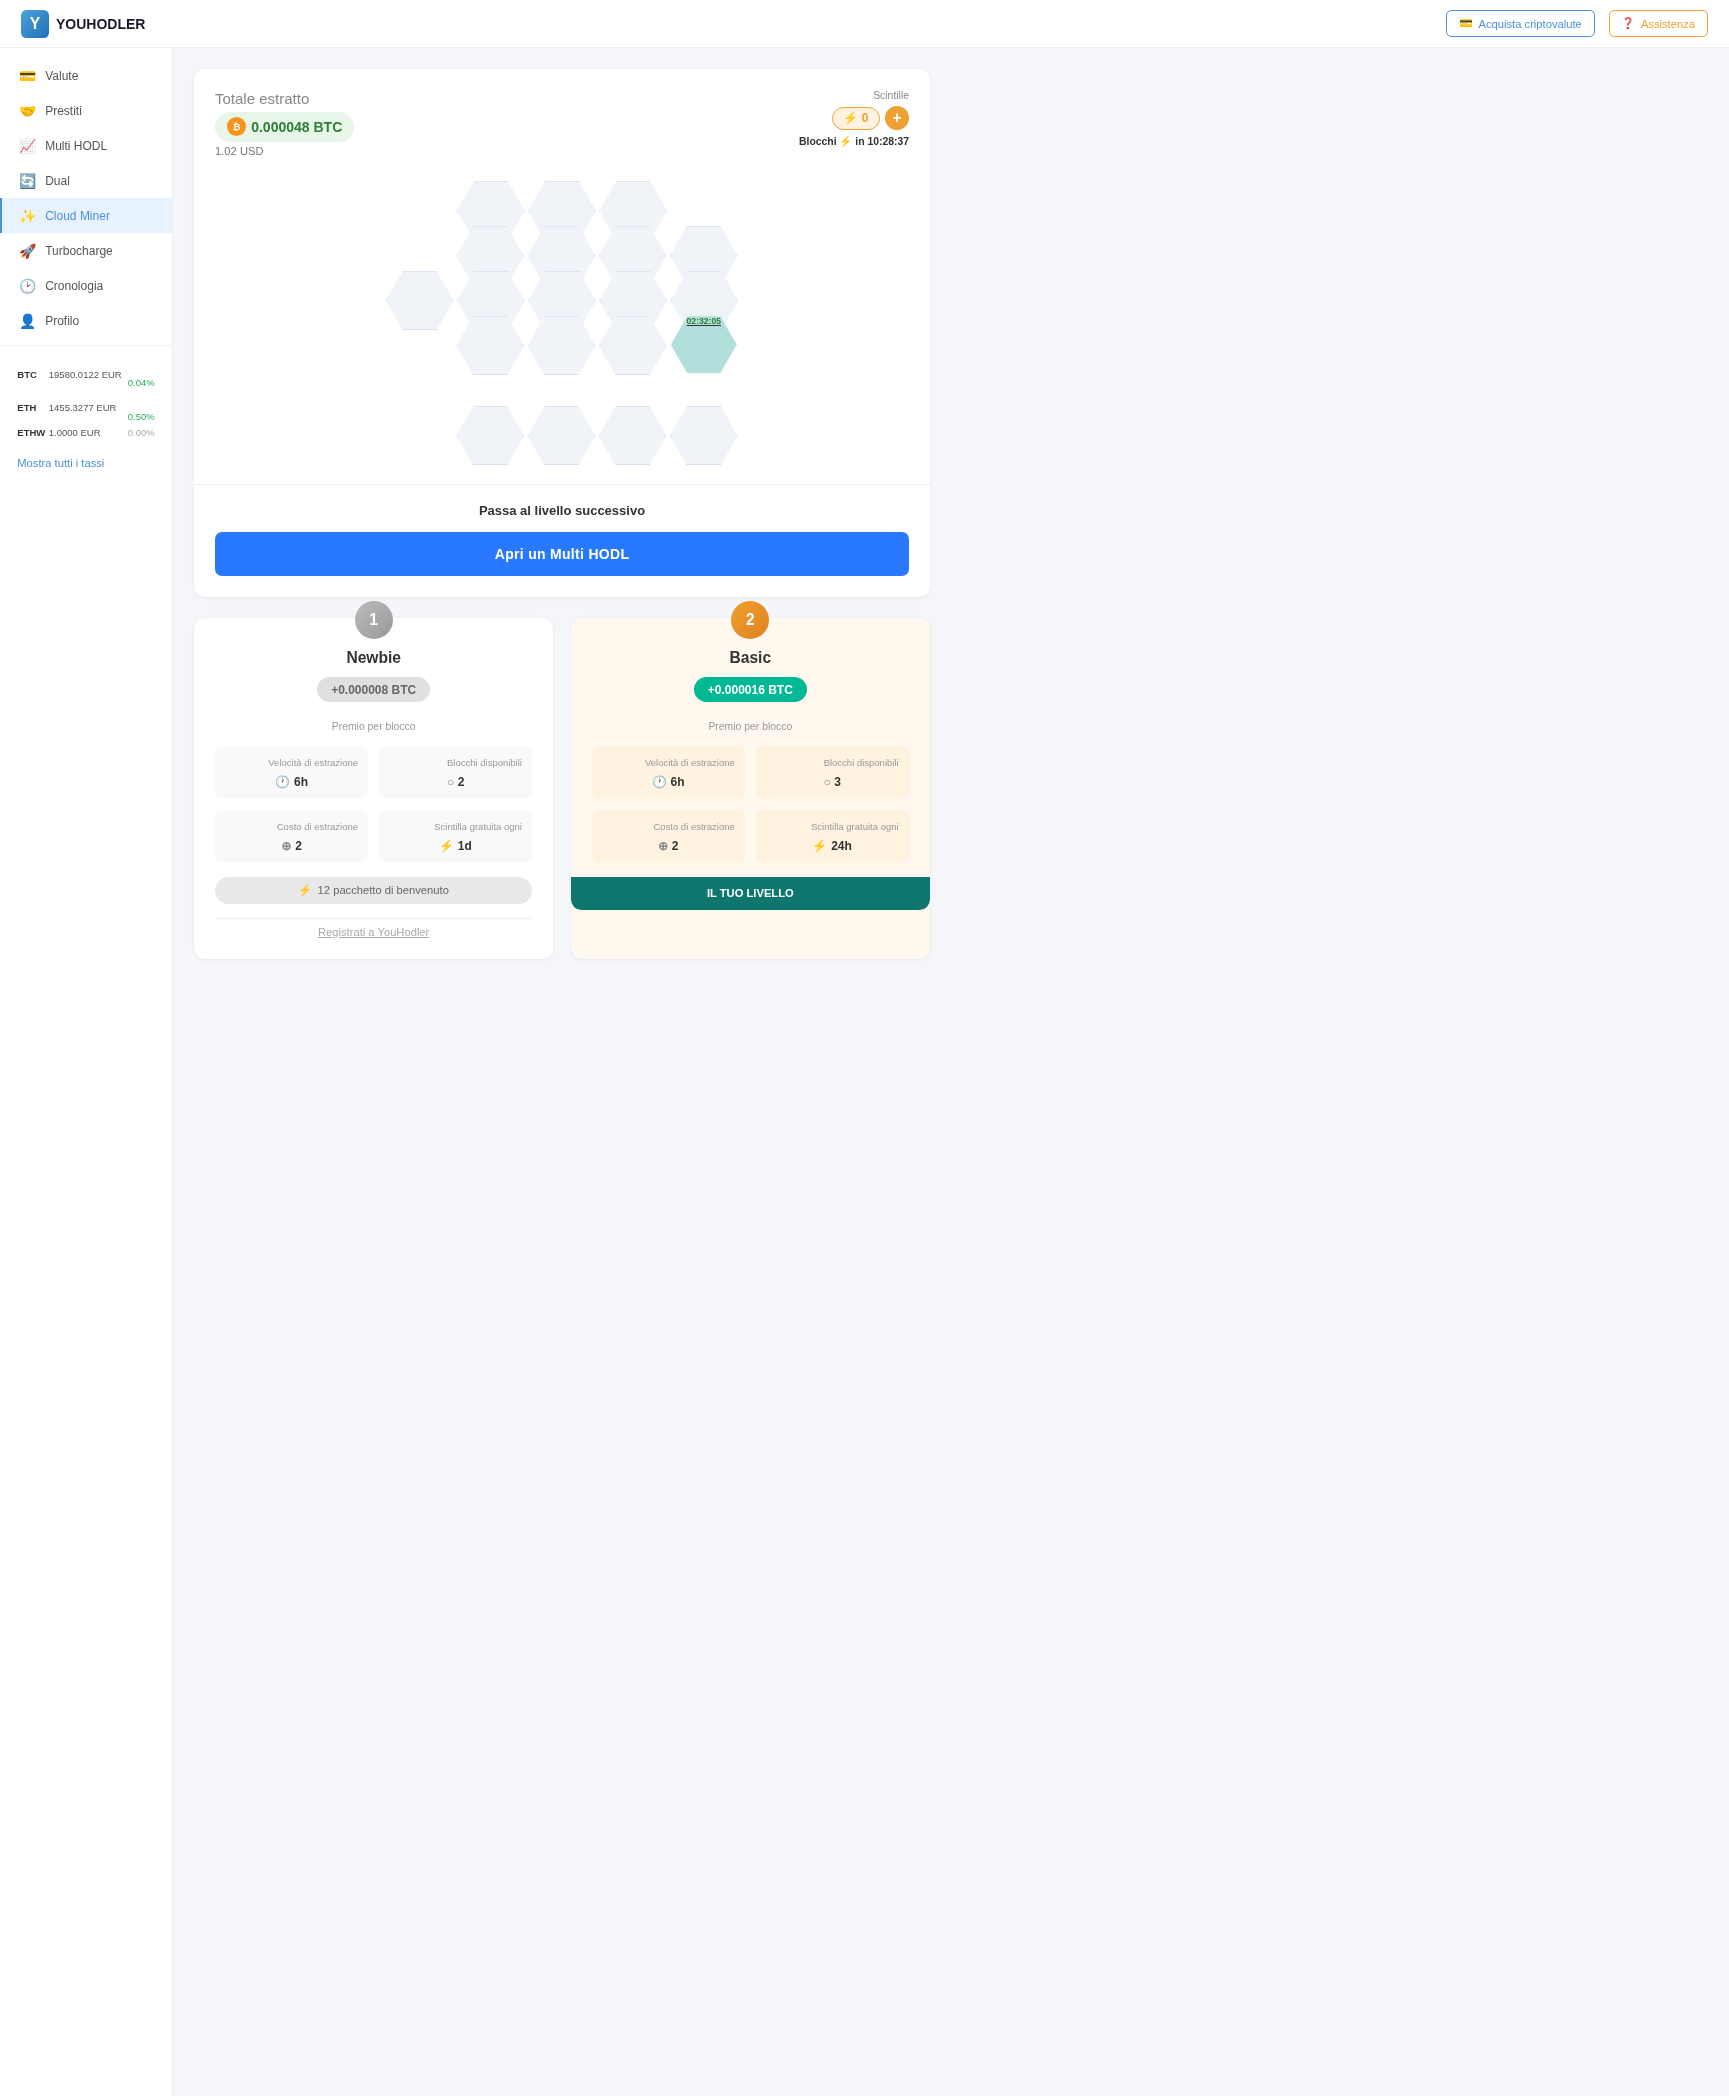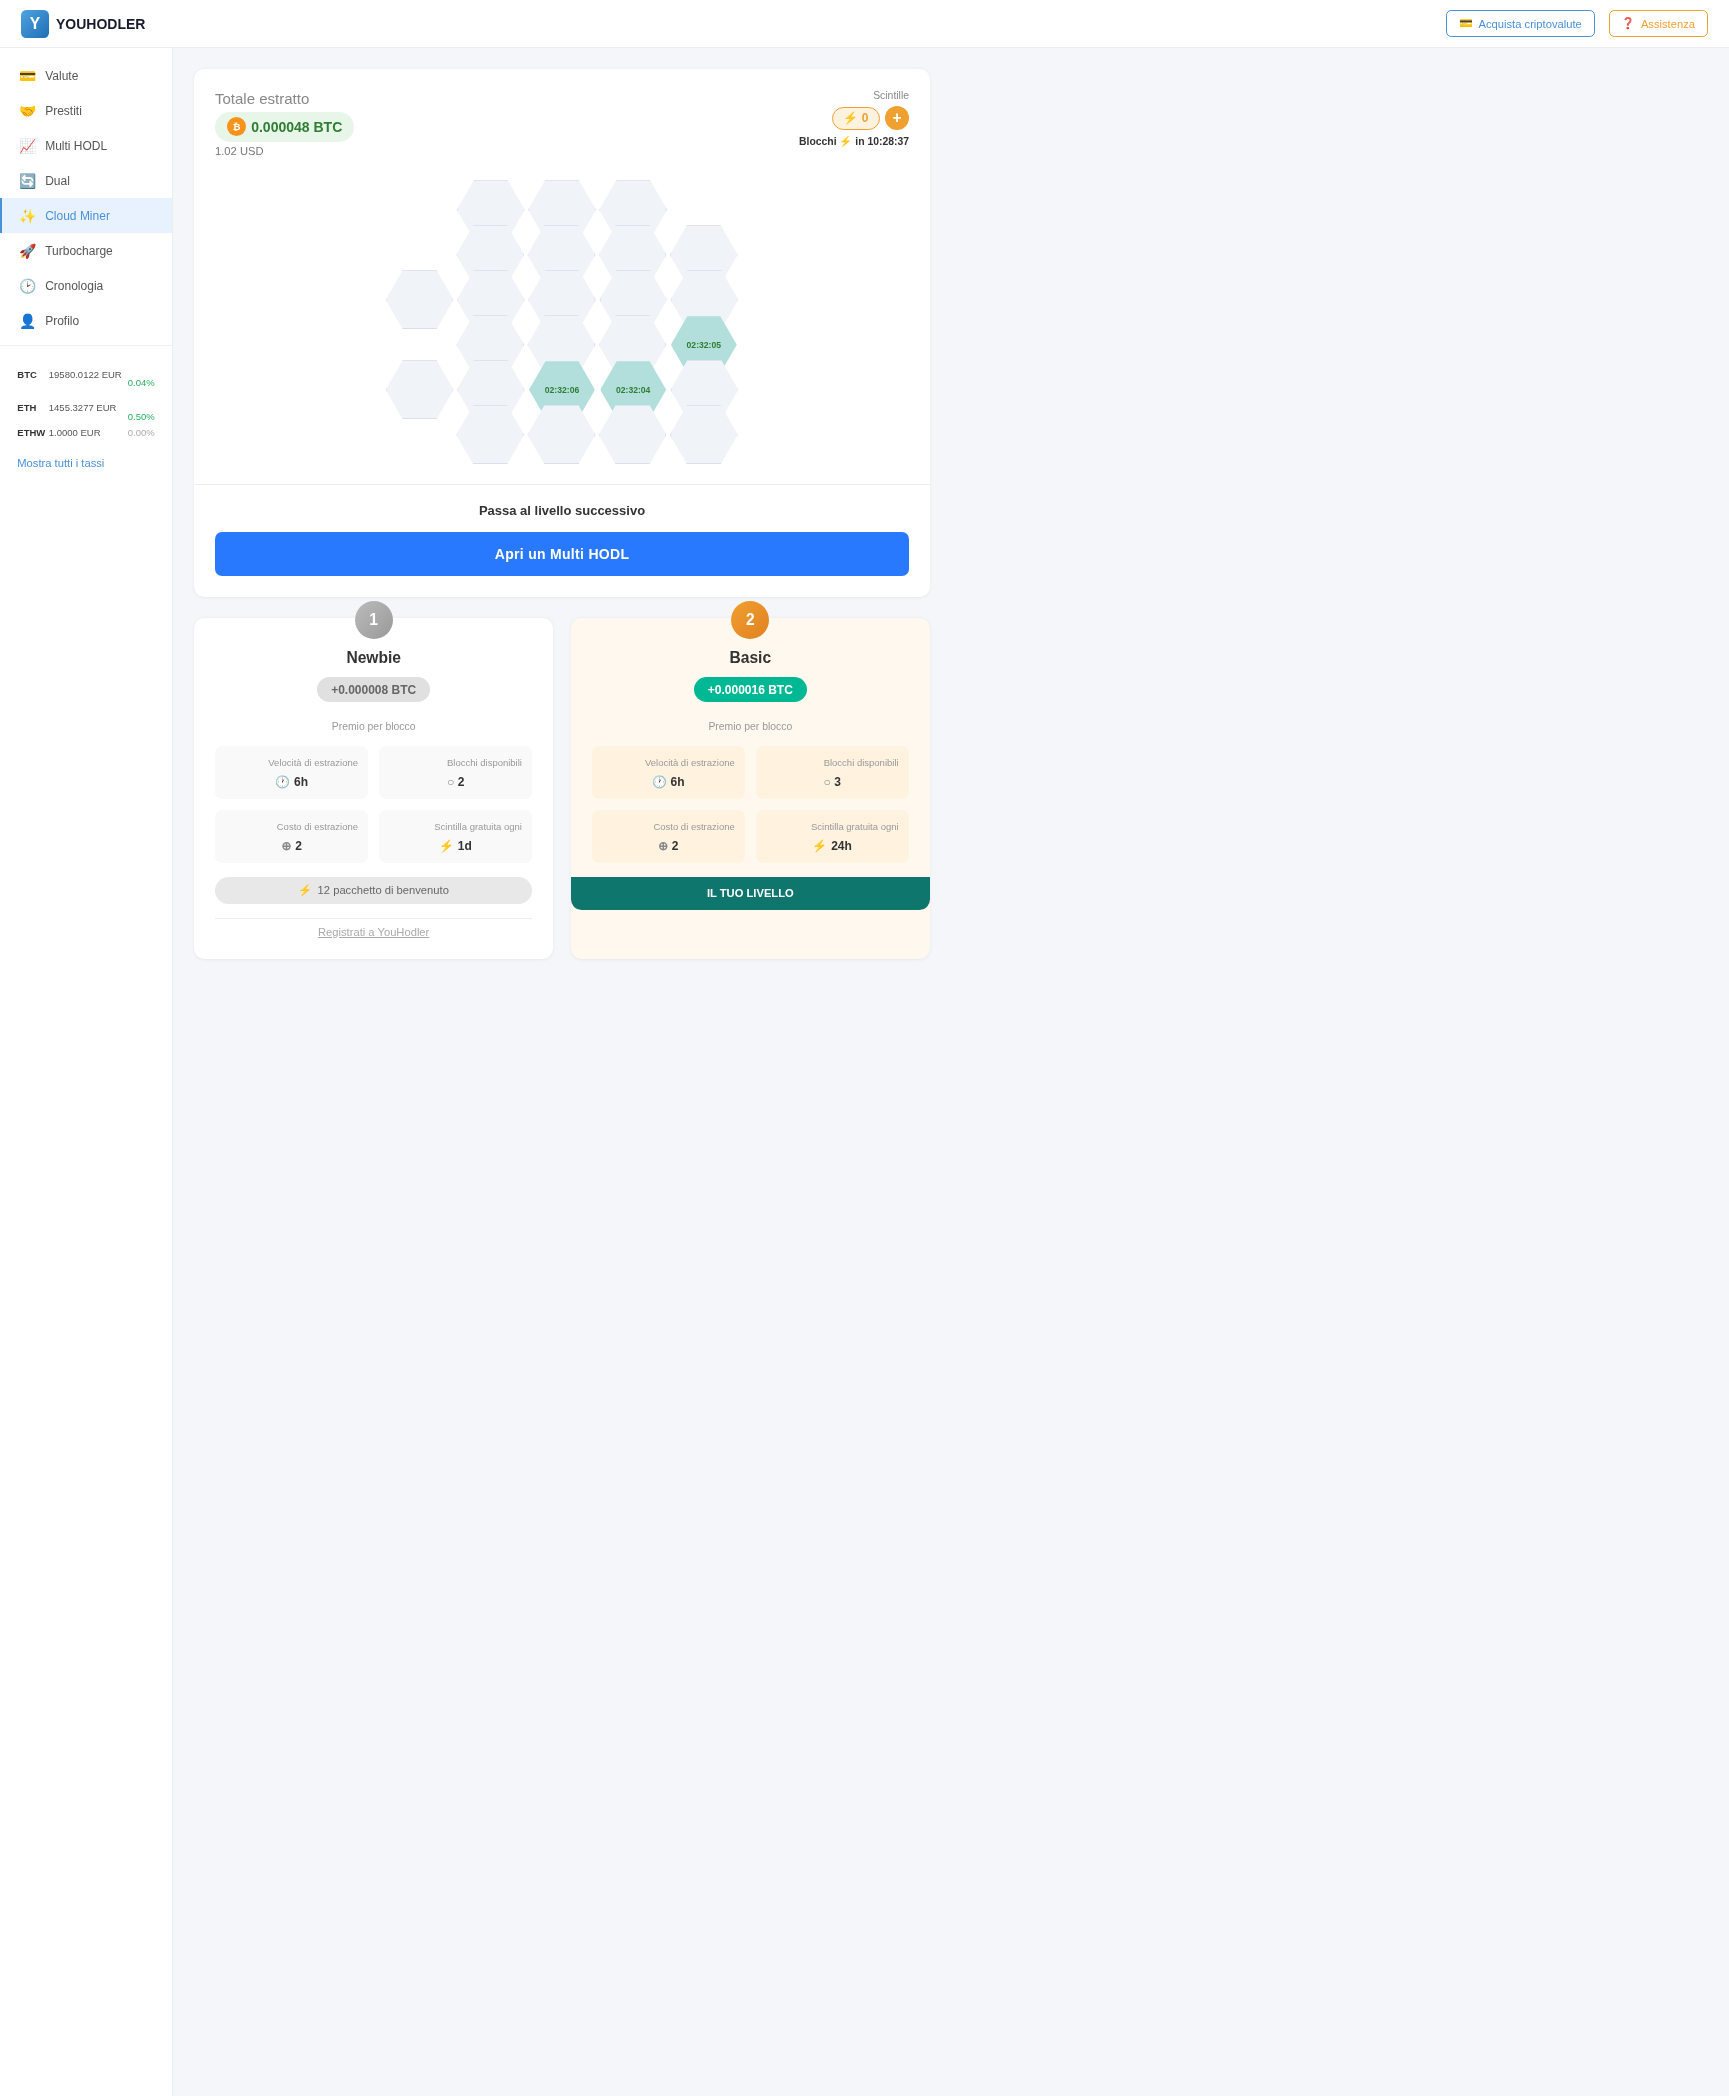--- a/index.html
+++ b/index.html
@@ -48,21 +48,21 @@
     .scintille-label { font-size: 10.4px; color: #888; margin-bottom: 5.2px; }
     .scintille-controls { display: flex; align-items: center; gap: 5.2px; justify-content: flex-end; }
     .scintille-count { display: flex; align-items: center; gap: 3.5px; background: #fff3e0; border: 1.3px solid #f0a030; border-radius: 17.3px; padding: 3.5px 10.4px; font-weight: 700; color: #f0a030; }
     .plus-btn { width: 24px; height: 24px; background: #f0a030; border-radius: 50%; display: flex; align-items: center; justify-content: center; color: white; font-size: 15.6px; cursor: pointer; font-weight: bold; }
     .next-spark { font-size: 10.4px; color: #888; margin-top: 5.2px; }
     .next-spark span { font-weight: 700; color: #333; }
 
     
     .honeycomb-container { display: flex; justify-content: center; align-items: center; padding: 17.3px 0 26px; min-height: 242px; }
 
-    .hexagon { width: 66px; height: 57px; position: relative; display: flex; align-items: center; justify-content: center; cursor: default; }
+    .hexagon { width: 66px; height: 57px; position: relative; display: flex; justify-content: center; cursor: default; text-decoration: underline; }
     .hexagon::before {
       content: '';
       position: absolute;
       width: 100%; height: 100%;
       background: #e8f5f0;
       clip-path: polygon(25% 0%, 75% 0%, 100% 50%, 75% 100%, 25% 100%, 0% 50%);
     }
     .hexagon.empty::before { background: #f0f4f8; border: 0.9px solid #dde; }
     .hexagon.active::before { background: #b2dfdb; }
     .hexagon-text { position: relative; z-index: 1; font-size: 8.6px; color: #2e7d32; font-weight: 600; text-align: center; }
@@ -269,37 +269,20 @@
                   <span class="hexagon-text"></span>
                 </div>
               <div class="hexagon empty">
                   <span class="hexagon-text"></span>
                 </div>
               <div class="hexagon active">
                   <span class="hexagon-text">02:32:05</span>
                 </div>
             </div>
 
-            <div style="display:flex; gap:5.2px; position:absolute; top:180px; left:50%; transform:translateX(-50%);">
-              <div class="hexagon empty">
-                  <span class="hexagon-text"></span>
-                </div>
-              <div class="hexagon empty">
-                  <span class="hexagon-text"></span>
-                </div>
-              <div class="hexagon active">
-                  <span class="hexagon-text">02:32:06</span>
-                </div>
-              <div class="hexagon active">
-                  <span class="hexagon-text">02:32:04</span>
-                </div>
-              <div class="hexagon empty">
-                  <span class="hexagon-text"></span>
-                </div>
-            </div>
 
             <div style="display:flex; gap:5.2px; position:absolute; top:225px; left:50%; transform:translateX(calc(-50% + 35px));">
               <div class="hexagon empty">
                   <span class="hexagon-text"></span>
                 </div>
               <div class="hexagon empty">
                   <span class="hexagon-text"></span>
                 </div>
               <div class="hexagon empty">
                   <span class="hexagon-text"></span>

